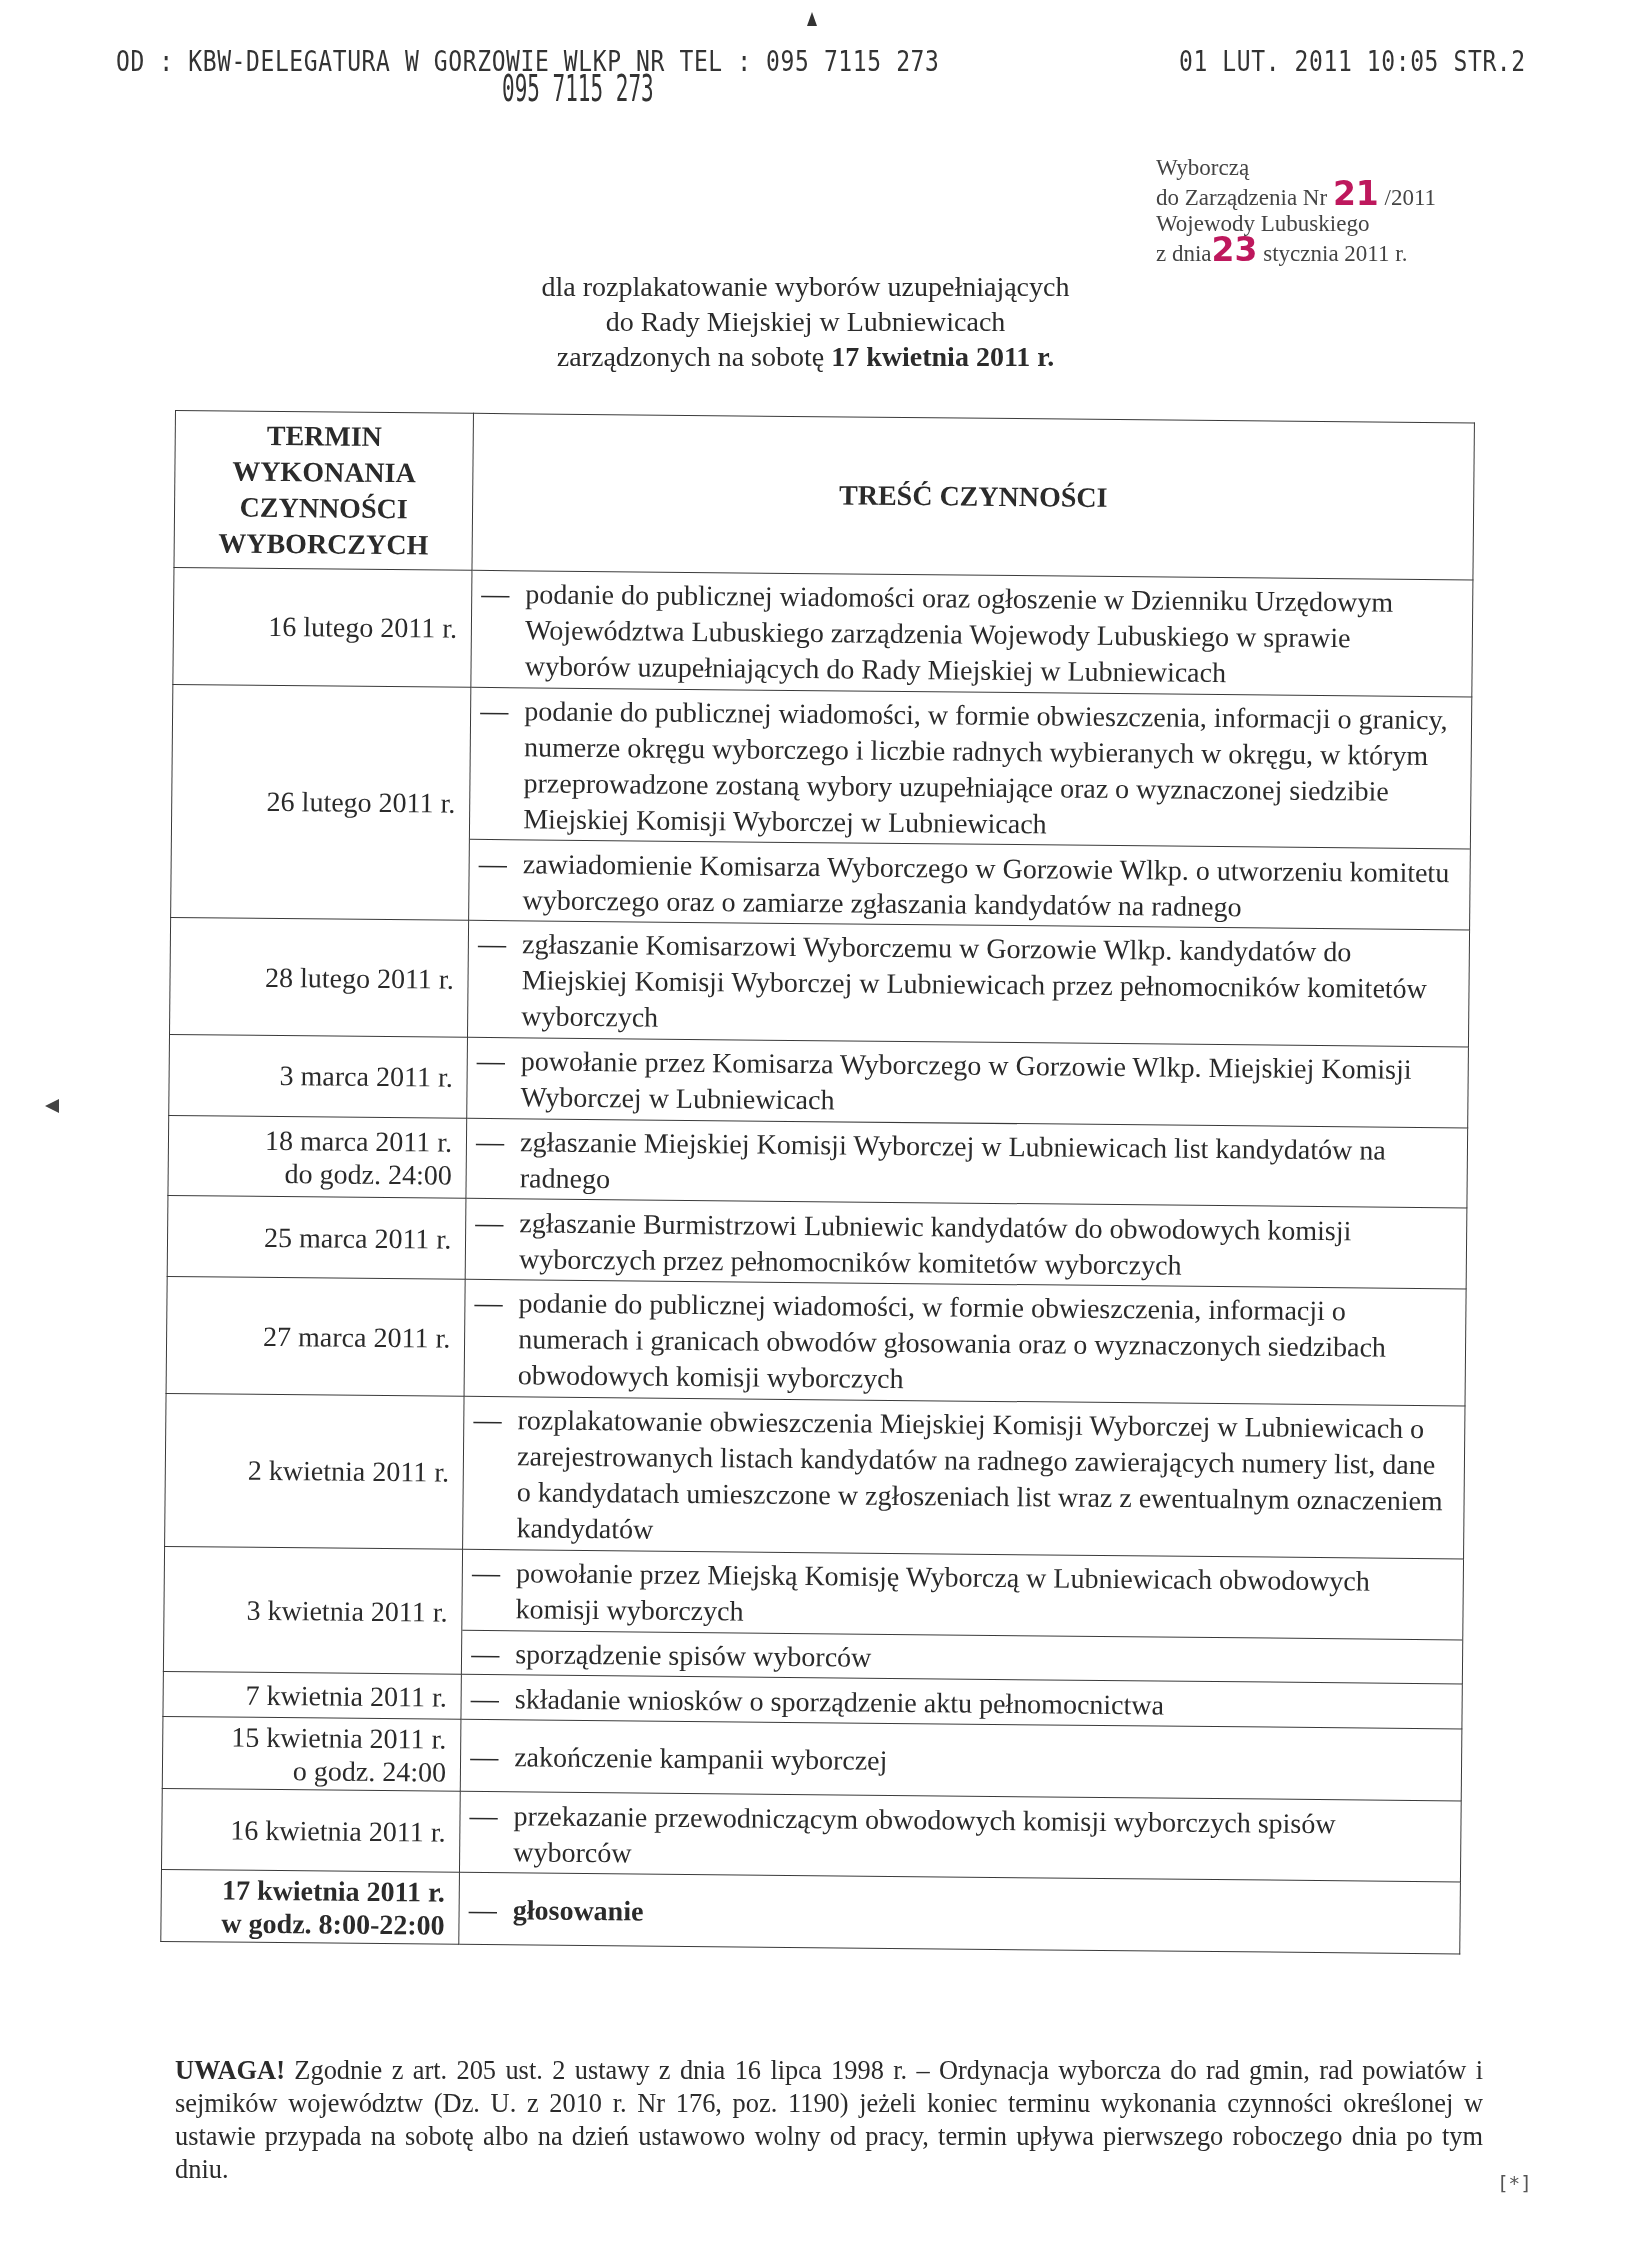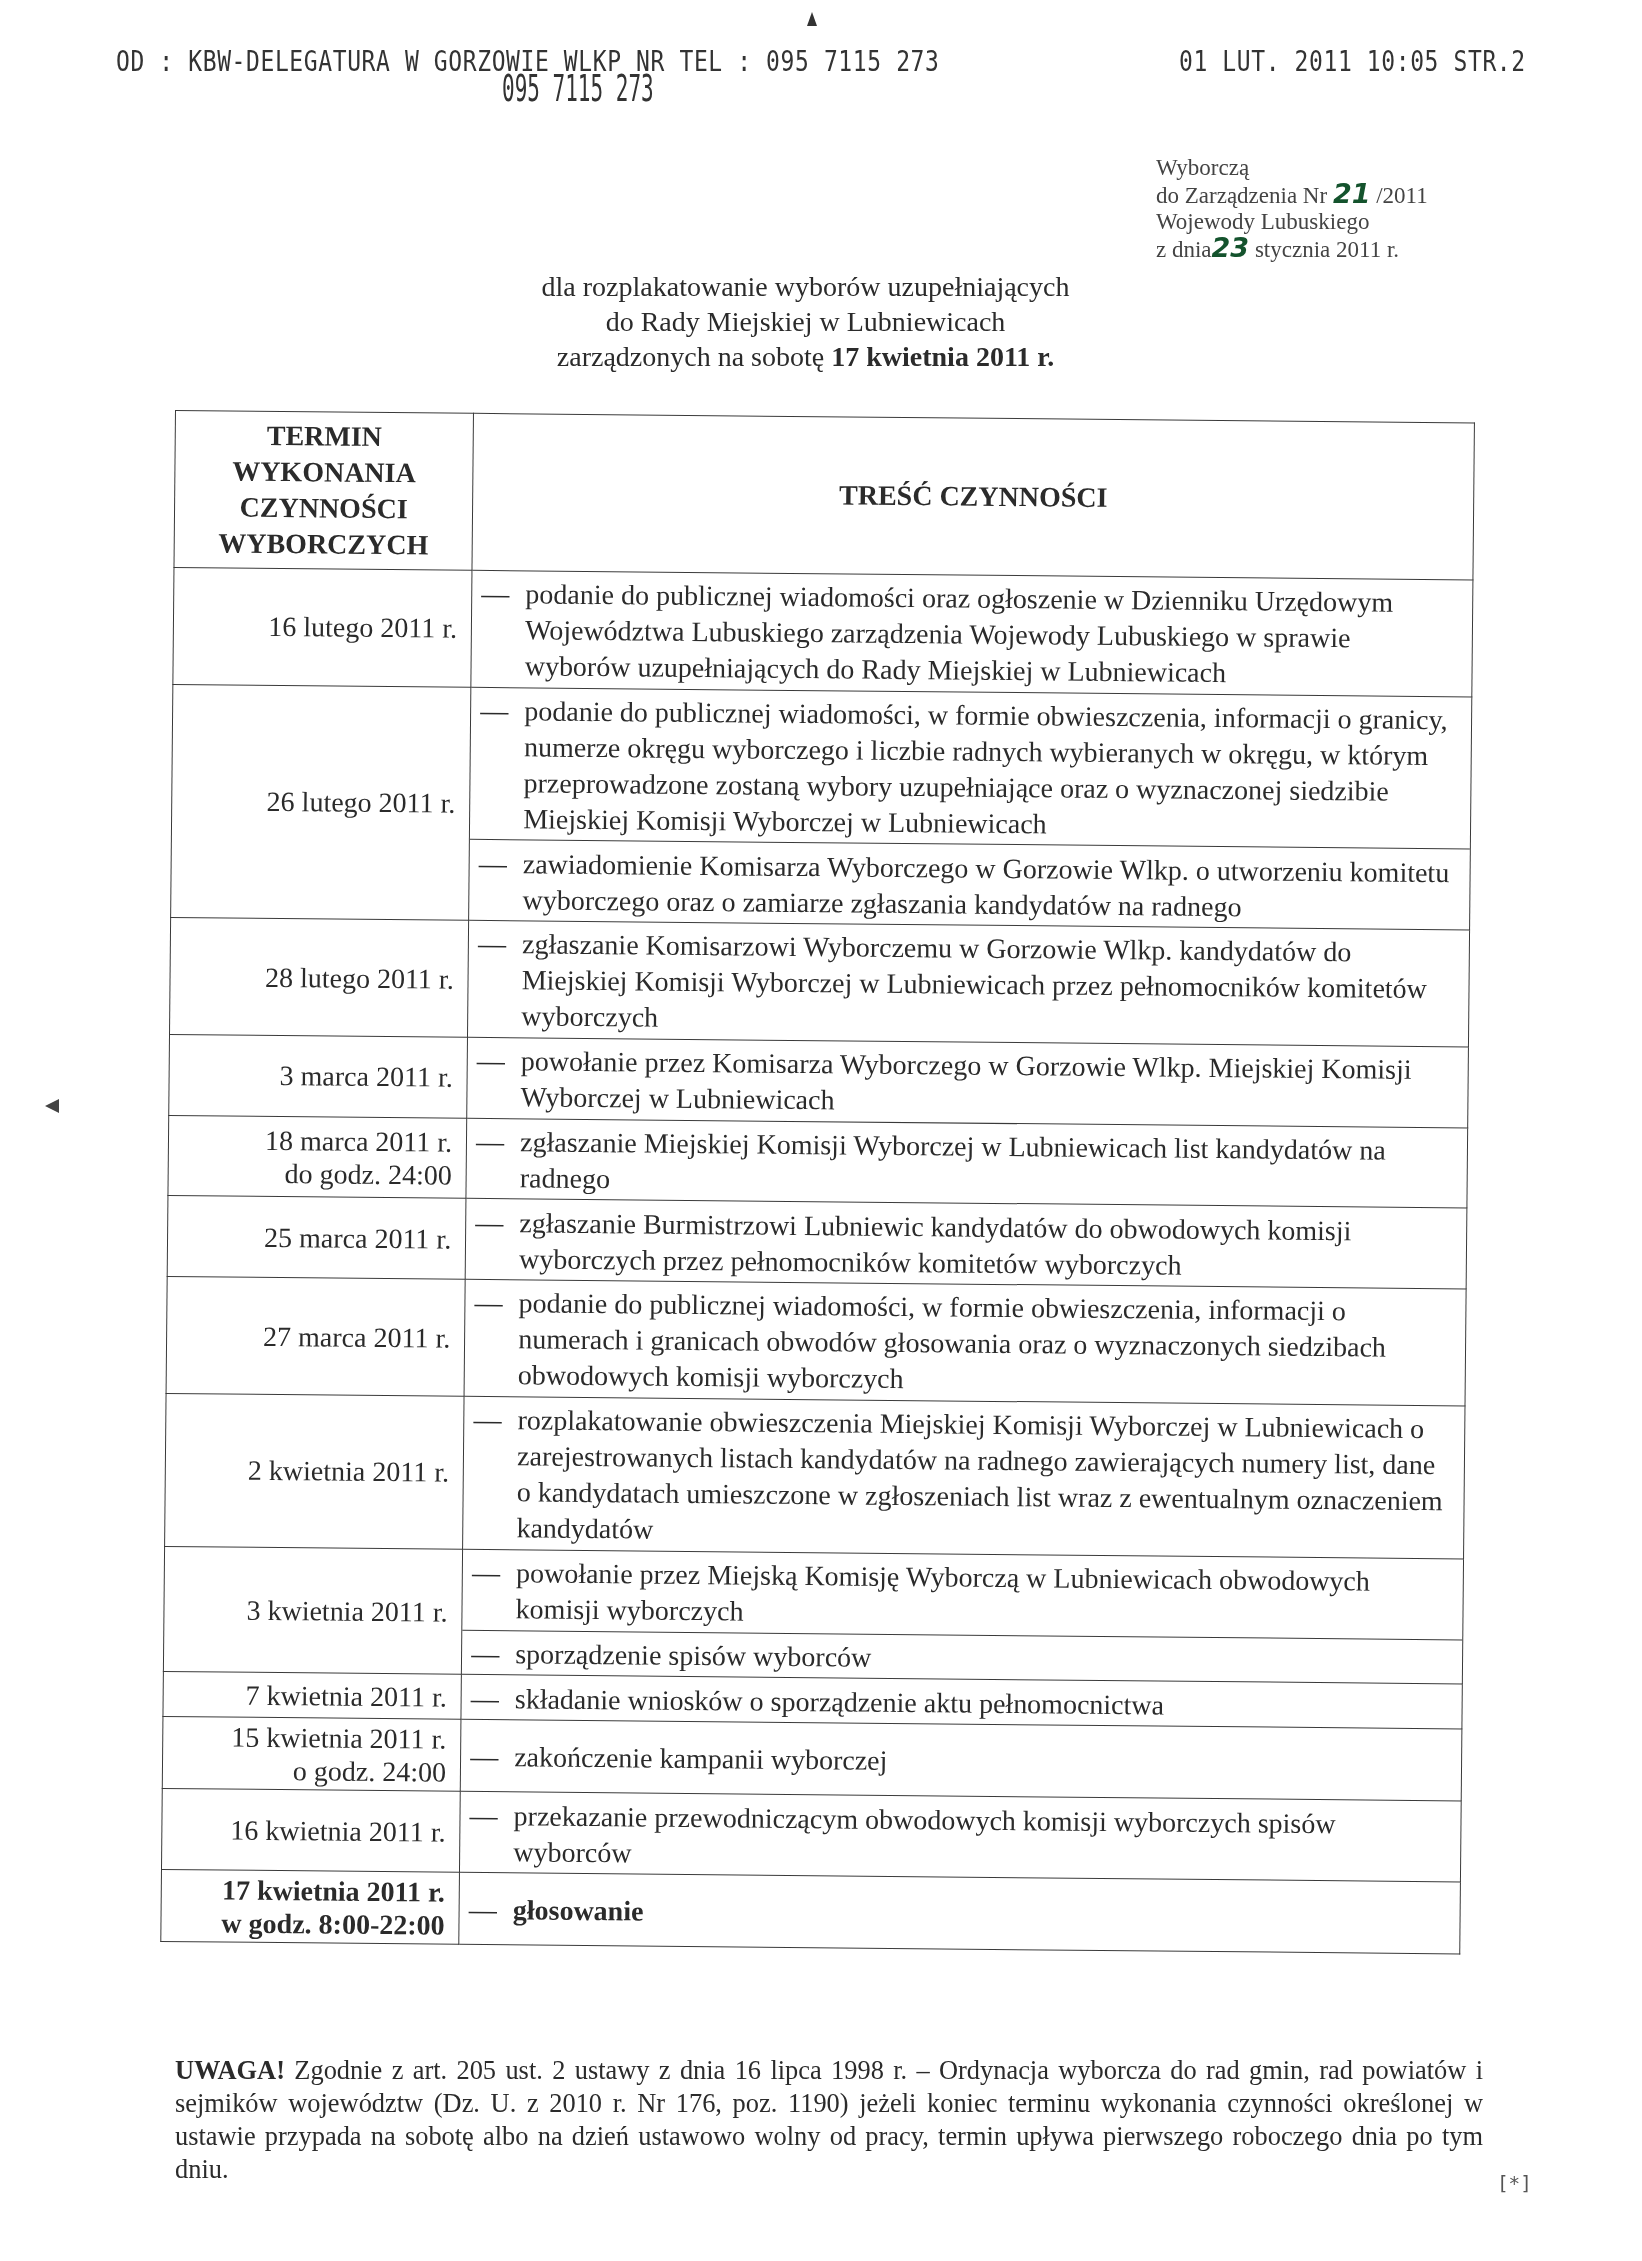--- a/index.html
+++ b/index.html
@@ -9,21 +9,21 @@
          font-size: 23px; letter-spacing: 0.6px; color: #333; transform: scaleY(1.25); transform-origin: top left; }
   .fax-left { left: 116px; }
   .fax-right { left: 1179px; }
   .fax-num2 { position: absolute; top: 67px; left: 502px; font-family: "DejaVu Sans Mono", monospace;
               font-size: 28px; color: #333; transform: scaleX(0.75) scaleY(1.3); transform-origin: top left; }
   .mark-up { position: absolute; left: 807px; top: 11.6px; width: 0; height: 0;
              border-left: 5.2px solid transparent; border-right: 5.2px solid transparent; border-bottom: 14px solid #333; }
   .mark-left { position: absolute; left: 45px; top: 1099px; width: 0; height: 0;
                border-top: 7.7px solid transparent; border-bottom: 7.7px solid transparent; border-right: 14px solid #444; }
   .annex { position: absolute; left: 1156px; top: 155px; font-size: 23px; line-height: 26px; color: #444; }
-  .annex .hand { font-family: "DejaVu Sans", sans-serif; font-weight: bold; font-size: 27px; color: #14532d; font-style: italic; }
+  .annex .hand { font-family: "DejaVu Sans", sans-serif; font-weight: bold; font-size: 33px; color: #be185d; }
   .title-block { position: absolute; left: 387px; top: 269px; width: 837px; text-align: center; }
   .title { font-size: 30px; font-weight: bold; line-height: 39px; letter-spacing: 0.6px; }
   .subtitle { font-size: 28px; line-height: 35px; }
   .subtitle b { font-weight: bold; }
   table.cal { position: absolute; left: 175px; top: 410px; width: 1300px; border-collapse: collapse;
               transform: rotate(0.55deg); transform-origin: top left; }
   table.cal td, table.cal th { border: 1.9px solid #3a3a3a; vertical-align: middle; }
   table.cal th { font-weight: bold; font-size: 28px; line-height: 36px; text-align: center; }
   th.col-term { width: 292px; padding: 3.9px 2.6px; height: 148px; }
   th.col-desc { padding: 3.9px; }

